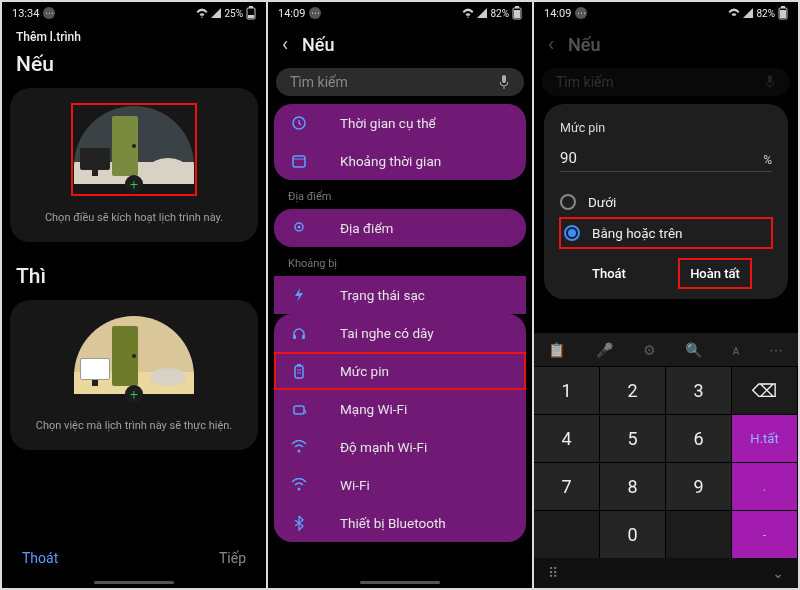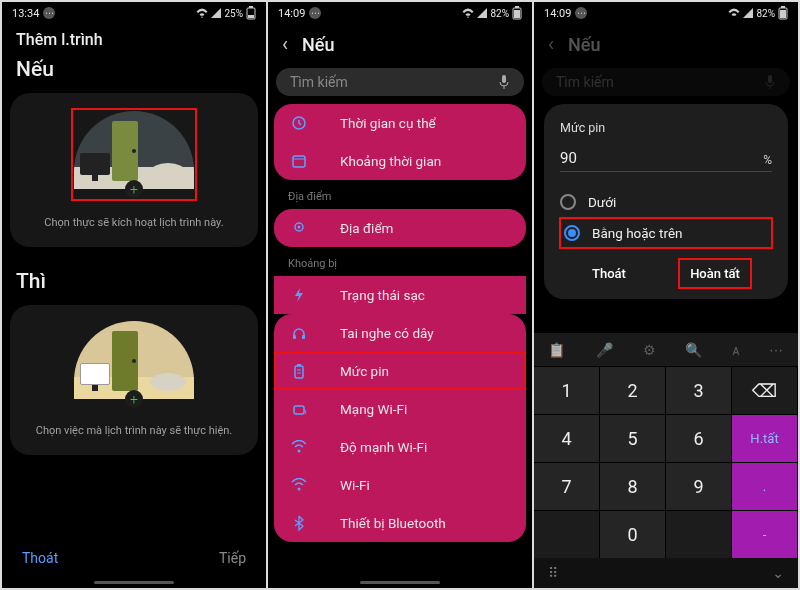--- a/index.html
+++ b/index.html
@@ -29,21 +29,21 @@
     justify-content: space-between;
     padding: 0 10px;
     font-size: 11px;
     color: #e8e8e8;
   }
   .status-left { display: flex; align-items: center; gap: 4px; }
   .status-right { display: flex; align-items: center; gap: 3px; font-size: 10px; }
 
   
   .s1-title {
-    font-size: 16px;
+    font-size: 12px;
     font-weight: 500;
     padding: 6px 14px 2px;
     color: #eee;
   }
   .s1-sub {
     font-size: 21px;
     font-weight: 500;
     padding: 6px 14px 8px;
     color: #eee;
   }
@@ -124,21 +124,21 @@
   .s2-list { flex:1; overflow:hidden; margin:4px 6px 0; }
   .group-lbl { font-size:11px; color:#777; padding: 10px 14px 6px; }
   .row {
     display:flex; align-items:center; gap:14px;
     padding: 11px 16px;
     font-size: 13.5px;
     color:#e6e6e6;
   }
   .row.rounded-top { border-top-left-radius:18px; border-top-right-radius:18px; }
   .row.rounded-bot { border-bottom-left-radius:18px; border-bottom-right-radius:18px; }
-  .row.bg { background:#be185d;gap:32px; }
+  .row.bg { background:#701a75;gap:32px; }
   .row .ico { width:18px; display:flex; justify-content:center; color:#5aa0ff; font-size:14px; }
   .row.hl { outline:2px solid #e11; outline-offset:-2px; }
 
   
   .dim { opacity: .35; }
   .s3-panel {
     background:#1e1e1e;
     border-radius: 20px;
     margin: 4px 10px;
     padding: 16px 16px 12px;
@@ -225,21 +225,21 @@
       <div class="illus grey">
         <div class="floor"></div>
           <div class="door"></div>
           <div class="knob"></div>
         <div class="tv"></div>
           <div class="tv-leg"></div>
           <div class="table"></div>
       </div>
       <div class="plus-badge">+</div>
     </div>
-    <div class="card-caption">Chọn thực sẽ kích hoạt lịch trình này.</div>
+    <div class="card-caption">Chọn điều sẽ kích hoạt lịch trình này.</div>
   </div>
 
   <div class="s1-sub" style="margin-top:12px;">Thì</div>
 
   <div class="card">
     <div class="illus-wrap">
       <div class="illus tan">
         <div class="floor"></div>
           <div class="door"></div>
           <div class="knob"></div>

